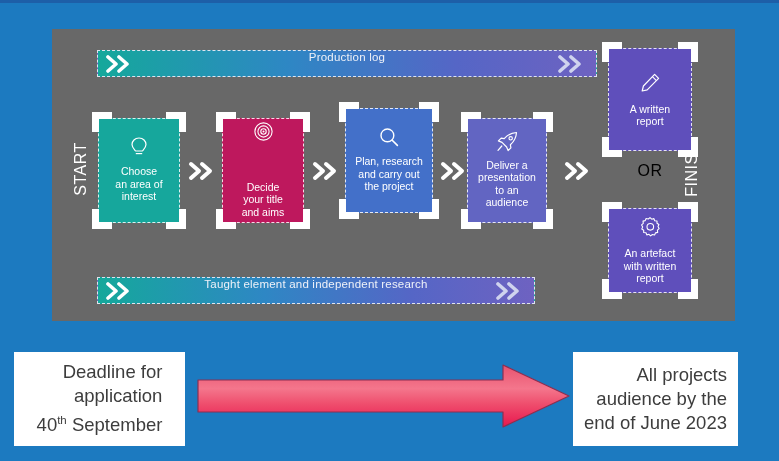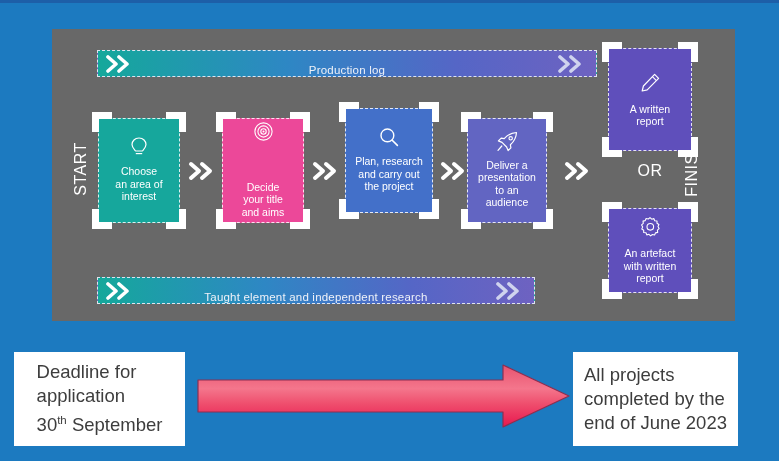--- a/index.html
+++ b/index.html
@@ -52,21 +52,21 @@
   }
 
   
   .banner {
     position: absolute;
     height: 27px;
     background: linear-gradient(90deg, #15a89b 0%, #2e87c4 38%, #5566c6 72%, #6e62c1 100%);
     border: 1px dashed #dfe4ee;
     box-sizing: border-box;
     display: flex;
-    align-items: flex-end;
+    align-items: flex-start;
     justify-content: center;
   }
   .banner-text {
     color: #eef1f8;
     font-size: 11.5px;
     letter-spacing: 0.2px;
   }
   #banner-top { left: 45px; top: 21px; width: 500px; }
   #banner-bottom { left: 45px; top: 248px; width: 438px; }
 
@@ -114,21 +114,21 @@
     border-style: solid;
     border-width: 0;
   }
   .step::before { left: -7px;  top: -7px;    border-left-width: 7px;  border-top-width: 7px; }
   .step::after  { right: -7px; top: -7px;    border-right-width: 7px; border-top-width: 7px; }
   .corner-b::before { left: -7px;  bottom: -7px; border-left-width: 7px;  border-bottom-width: 7px; }
   .corner-b::after  { right: -7px; bottom: -7px; border-right-width: 7px; border-bottom-width: 7px; }
   .corner-b { position: absolute; inset: 0; pointer-events: none; }
 
   #step-0 { left: 46px;  top: 89px;  background: #16a79c; }
-  #step-1 { left: 170px; top: 89px;  background: #ec4899; gap: 32px; }
+  #step-1 { left: 170px; top: 89px;  background: #be185d; gap: 32px; }
   #step-2 { left: 293px; top: 79px;  background: #4370c9; width: 88px; }
   #step-3 { left: 415px; top: 89px;  background: #6265c2; width: 80px; }
 
   
   .sep {
     position: absolute;
     top: 132px;
     line-height: 0;
   }
   #sep-0 { left: 136px; }
@@ -168,41 +168,41 @@
   .outcome::after  { right: -7px; top: -7px;  border-right-width: 7px; border-top-width: 7px; }
 
   #outcome-0 { left: 556px; top: 19px;  height: 103px; }
   #outcome-1 { left: 556px; top: 179px; height: 85px; }
 
   #or-label {
     position: absolute;
     left: 556px; top: 133px;
     width: 84px;
     text-align: center;
-    color: #ffffff;
+    color: #000000;
     font-size: 16px;
     letter-spacing: 0.5px;
   }
 
   
   .callout {
     position: absolute;
     background: #ffffff;
     display: flex;
     align-items: center;
     justify-content: center;
     padding: 6px 8px;
     box-sizing: border-box;
   }
   .callout p {
     margin: 0;
     color: #3d3d3d;
     font-size: 18.5px;
     line-height: 24px;
-    text-align: left;
+    text-align: right;
   }
   .callout sup { font-size: 11.5px; vertical-align: super; }
   #callout-left  { left: 14px;  top: 352px; width: 171px; height: 94px; }
   #callout-right { left: 573px; top: 352px; width: 165px; height: 94px; }
 
   
   #pink-arrow {
     position: absolute;
     left: 196px; top: 363px;
     width: 375px; height: 66px;
@@ -347,39 +347,39 @@
       </span>
       <span class="step-label">An artefact<br>with written<br>report</span>
     </div>
 
   </div>
 
   <div class="callout" id="callout-left">
     <p>
       <span>Deadline for</span><br>
       <span>application</span><br>
-      <span>30</span><sup>th</sup>
+      <span>40</span><sup>th</sup>
       <span>September</span>
     </p>
   </div>
 
   <svg id="pink-arrow" viewBox="0 0 375 66">
     <defs>
       <linearGradient id="arrowGrad" x1="0" y1="0" x2="0" y2="1">
         <linearGradient></linearGradient>
         <stop offset="0%" stop-color="#e8536f"></stop>
         <stop offset="38%" stop-color="#f4768c"></stop>
         <stop offset="62%" stop-color="#ef4f6e"></stop>
         <stop offset="100%" stop-color="#e8174e"></stop>
       </linearGradient>
     </defs>
     <path d="M2 17 L307 17 L307 2 L373 33 L307 64 L307 49 L2 49 Z" fill="url(#arrowGrad)" stroke="#8a2f52" stroke-width="1.2" stroke-linejoin="round"></path>
   </svg>
 
   <div class="callout" id="callout-right">
     <p>
       <span>All projects</span><br>
-      <span>completed by the</span><br>
+      <span>audience by the</span><br>
       <span>end of June 2023</span>
     </p>
   </div>
 
 </div>
 
 </body></html>

